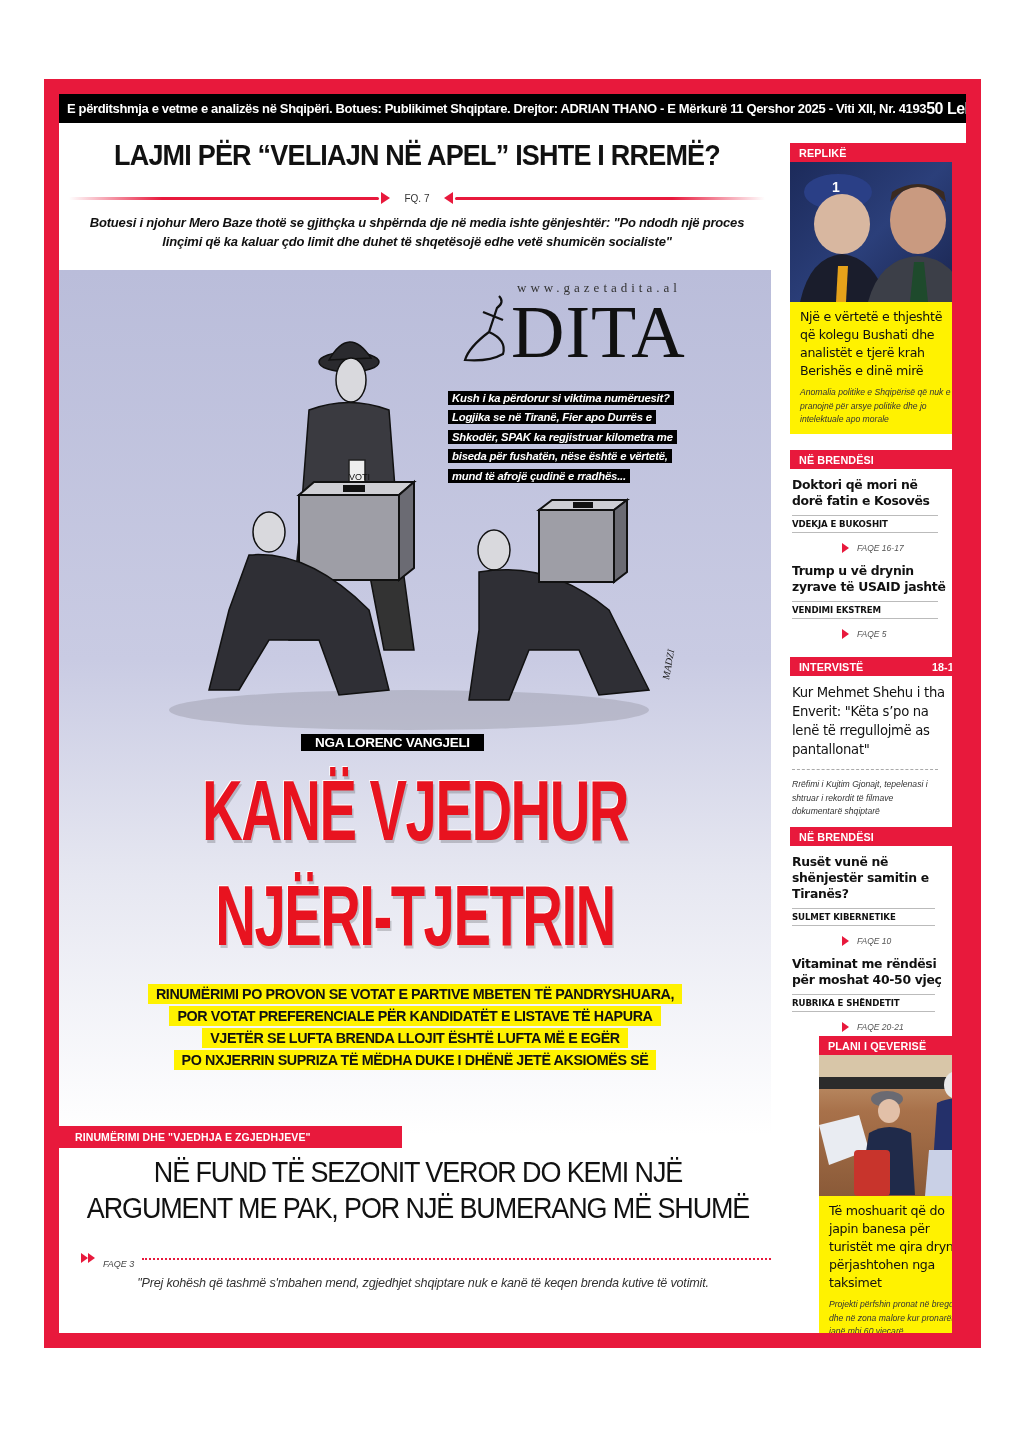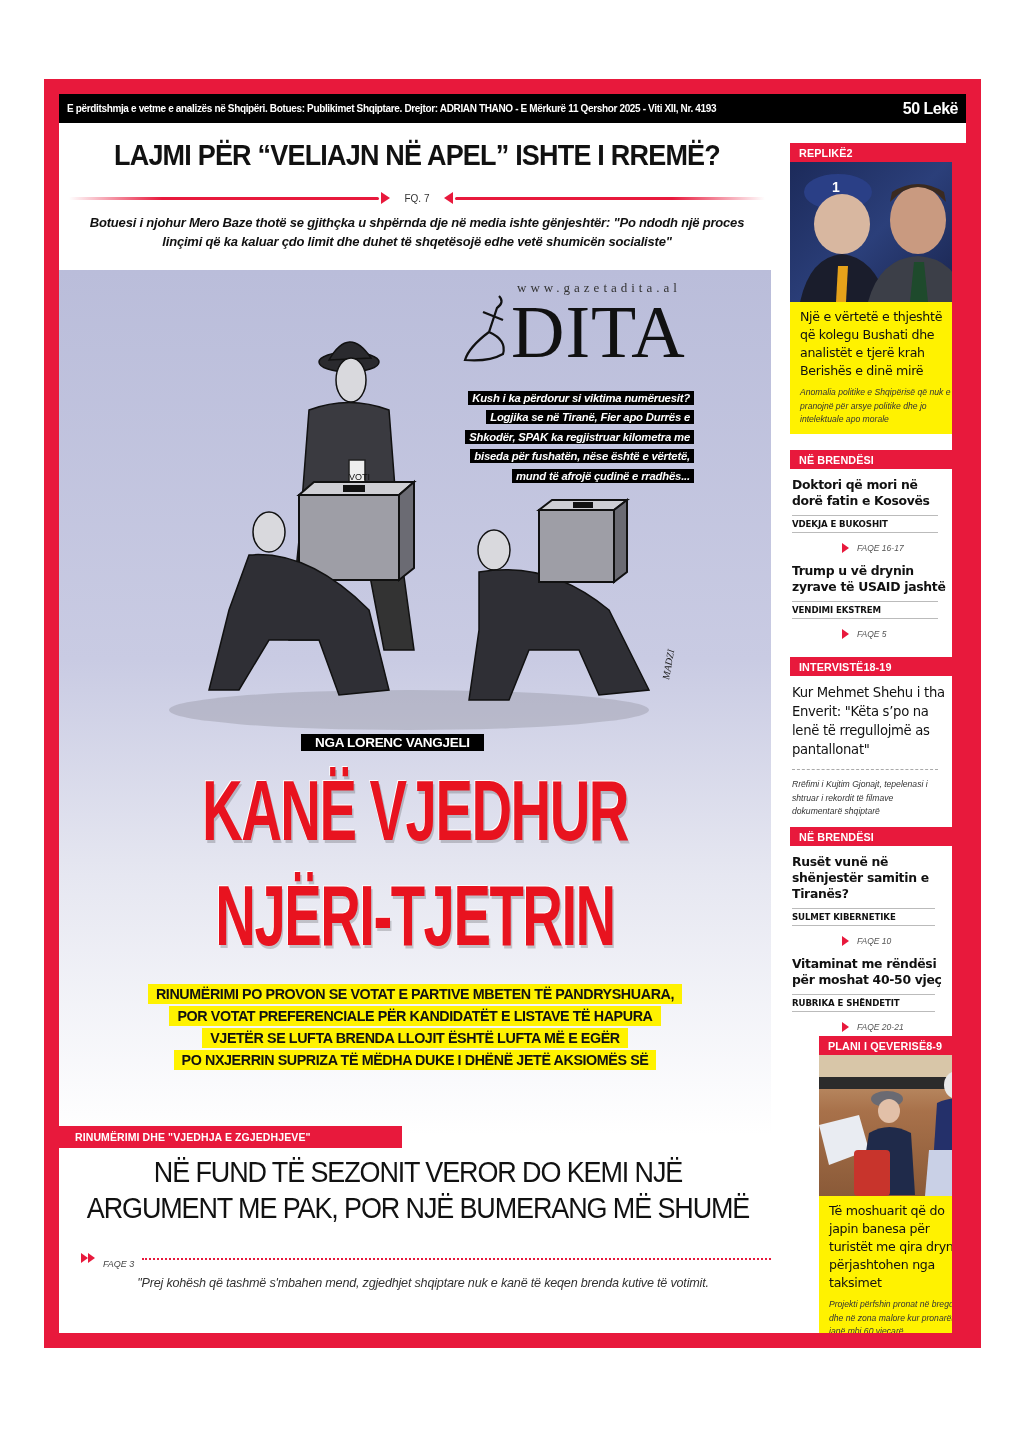--- a/index.html
+++ b/index.html
@@ -5,21 +5,21 @@
   * { box-sizing: border-box; margin: 0; padding: 0; }
   html, body { width: 1024px; height: 1449px; background: #ffffff; overflow: hidden; }
   body { position: relative; font-family: "Liberation Sans", sans-serif; color: #111; }
 
   .frame { position: absolute; left: 44px; top: 79px; width: 937px; height: 1269px; background: #e8193c; }
   .page { position: absolute; left: 59px; top: 94px; width: 907px; height: 1239px; background: #ffffff; overflow: hidden; }
 
   
   .masthead-strip { position: absolute; left: 0; top: 0; width: 907px; height: 29px; background: #000; color: #fff;
     display: flex; align-items: center; justify-content: space-between; padding: 0 8px 0 8px; }
-  .masthead-info { font-family: "Liberation Sans", sans-serif; font-weight: 700; font-size: 10px; letter-spacing: -0.35px; white-space: nowrap; }
+  .masthead-info { font-family: "Liberation Sans", sans-serif; font-weight: 700; font-size: 13px; letter-spacing: -0.35px; white-space: nowrap; }
   .masthead-price { font-family: "Liberation Sans", sans-serif; font-weight: 700; font-size: 16px; letter-spacing: -0.5px; white-space: nowrap; }
 
   
   .top-headline { position: absolute; left: 0; top: 46px; width: 716px; text-align: center;
     font-family: "Liberation Sans", sans-serif; font-weight: 900; font-size: 27px; letter-spacing: -0.8px; color: #111;
     transform: scaleY(1.08); }
   .fq-row { position: absolute; left: 0; top: 96px; width: 716px; height: 16px; display: flex; align-items: center; justify-content: center; }
   .fq-line { height: 3px; width: 310px; border-radius: 2px; }
   .fq-line.left { background: linear-gradient(to right, rgba(232,25,60,0), #e8193c 30%); }
   .fq-line.right { background: linear-gradient(to left, rgba(232,25,60,0), #e8193c 30%); }
@@ -30,21 +30,21 @@
   .top-deck { position: absolute; left: 20px; top: 119px; width: 676px; text-align: center;
     font-family: "Liberation Sans", sans-serif; font-style: italic; font-weight: 700; font-size: 13px; line-height: 19px; color: #111; letter-spacing: -0.2px; }
 
   
   .cartoon-panel { position: absolute; left: 0; top: 176px; width: 712px; height: 865px;
     background: linear-gradient(to bottom, #babdda 0%, #c9cbe3 45%, #e6e7f1 70%, #ffffff 100%); }
   .site-url { position: absolute; left: 458px; top: 10px; font-family: "Liberation Serif", serif; font-size: 13px; letter-spacing: 4px; color: #333; }
   .logo { position: absolute; left: 400px; top: 22px; display: flex; align-items: flex-end; }
   .logo-mark { width: 58px; height: 72px; }
   .logo-text { font-family: "Liberation Serif", serif; font-size: 74px; line-height: 64px; color: #111; letter-spacing: 1px; margin-left: -6px; }
-  .callout { position: absolute; left: 375px; top: 118px; width: 260px; text-align: right; }
+  .callout { position: absolute; left: 389px; top: 118px; width: 260px; }
   .callout span { background: #000; color: #fff; font-family: "Liberation Sans", sans-serif; font-style: italic; font-weight: 700;
     font-size: 11.3px; line-height: 18.4px; padding: 1px 4px; box-decoration-break: clone; -webkit-box-decoration-break: clone; letter-spacing: -0.2px; }
   .cartoon-svg { position: absolute; left: 90px; top: 40px; width: 560px; height: 420px; }
 
   .byline { position: absolute; left: 242px; top: 464px; background: #000; color: #fff; padding: 1px 14px;
     font-family: "Liberation Sans", sans-serif; font-weight: 700; font-size: 13.5px; letter-spacing: -0.3px; }
 
   .main-headline { position: absolute; left: 0; top: 488px; width: 712px; text-align: center; color: #e8131f;
     font-family: "Liberation Sans", sans-serif; font-weight: 900; font-size: 76px; line-height: 94px; letter-spacing: -2px;
     transform: scaleX(0.74) scaleY(1.12); transform-origin: center top;
@@ -65,21 +65,21 @@
   .dbl-arrow { display: flex; }
   .dbl-arrow i { width: 0; height: 0; border-top: 5px solid transparent; border-bottom: 5px solid transparent; border-left: 7px solid #e8193c; }
   .faqe-label { font-family: "Liberation Sans", sans-serif; font-style: italic; font-size: 9px; color: #444; margin: 12px 8px 0 8px; }
   .dots { flex: 1; border-bottom: 2px dotted #e8193c; height: 1px; margin-top: 1px; }
   .bottom-quote { position: absolute; left: 14px; top: 1180px; width: 700px; text-align: center;
     font-family: "Liberation Sans", sans-serif; font-style: italic; font-size: 12.6px; line-height: 19px; color: #333; letter-spacing: -0.2px; }
 
   
   .rcol { position: absolute; left: 731px; top: 0; width: 176px; height: 1239px; }
   .rbox { position: absolute; left: 0; width: 176px; }
-  .rhead { height: 19px; background: #e8193c; color: #fff; display: flex; align-items: center;
+  .rhead { height: 19px; background: #e8193c; color: #fff; display: flex; justify-content: space-between; align-items: center;
     padding: 0 6px 0 9px; font-family: "Liberation Sans", sans-serif; font-weight: 700; font-size: 10.8px; letter-spacing: 0.1px; }
   .photo { width: 176px; position: relative; overflow: hidden; }
   .yellow { background: #fff200; padding: 6px 10px 7px 10px; }
   .y-title { font-family: "DejaVu Sans", sans-serif; font-size: 12.6px; line-height: 18px; color: #111; letter-spacing: -0.3px; }
   .y-sub { font-family: "Liberation Sans", sans-serif; font-style: italic; font-size: 8.6px; line-height: 13.5px; color: #333; margin-top: 6px; }
   .wb { background: #fff; padding: 0 0 0 0; }
   .brief-title { font-family: "DejaVu Sans", sans-serif; font-weight: 700; font-size: 12.4px; line-height: 16px; color: #111; letter-spacing: -0.3px; padding: 8px 4px 0 2px; }
   .brief-kicker { margin: 6px 14px 0 2px; border-top: 1px solid #bbb; border-bottom: 1px solid #bbb; padding: 3px 0 3px 0;
     font-family: "DejaVu Sans", sans-serif; font-weight: 700; font-size: 8.6px; color: #111; letter-spacing: -0.1px; }
   .brief-faqe { display: flex; align-items: center; padding: 7px 0 0 52px; height: 22px; }

